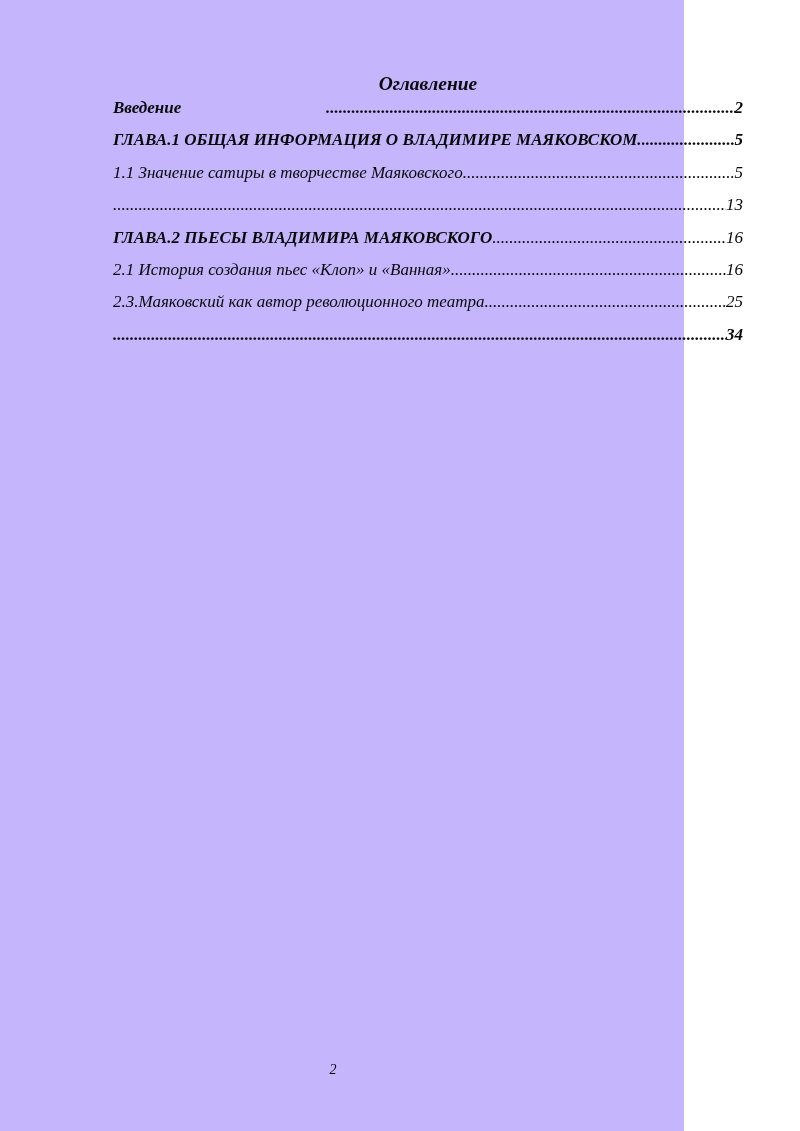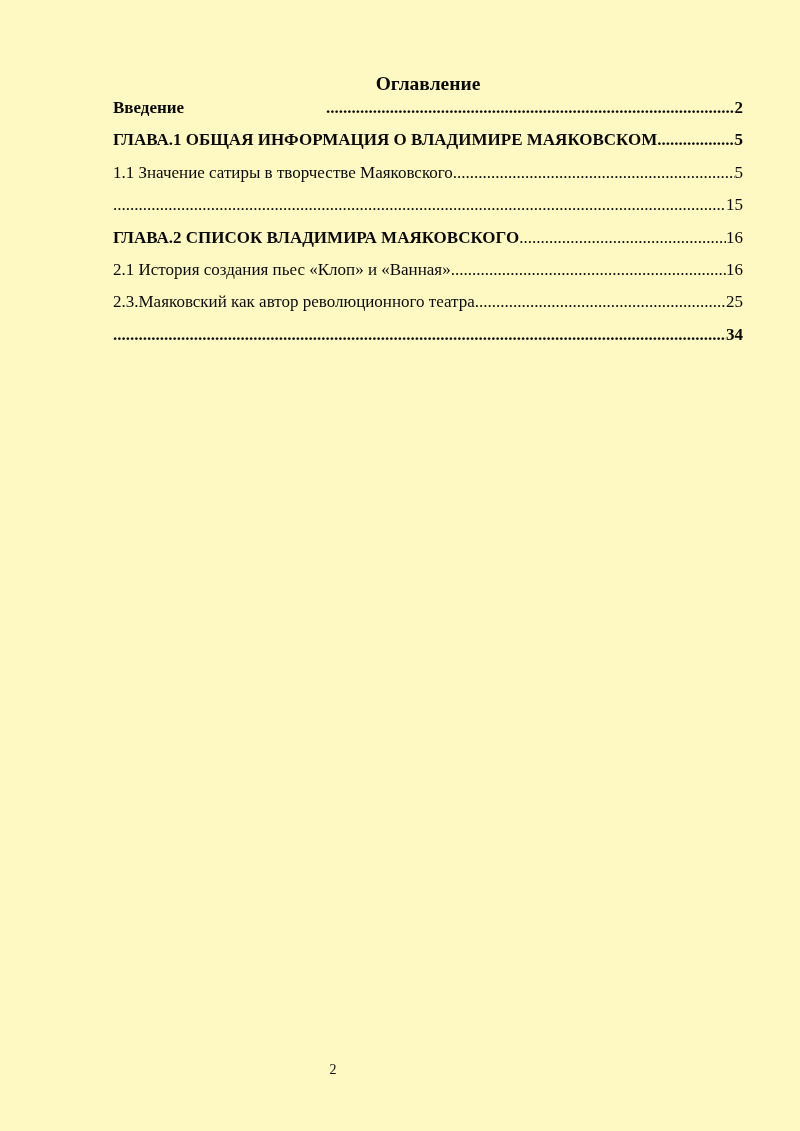--- a/index.html
+++ b/index.html
@@ -8,23 +8,24 @@
     width: 800px;
     height: 1131px;
     background: #ffffff;
     overflow: hidden;
     font-family: "Liberation Serif", serif;
     color: #0a0a0a;
   }
   .page {
     position: absolute;
     top: 0; left: 0;
-    width: 800px;
+    width: 684px;
     height: 1131px;
-    background: #fef9c3;
+    background: #c4b5fd;
+    font-style: italic;
   }
   .doc-title {
     position: absolute;
     top: 72px;
     left: 113px;
     width: 630px;
     text-align: center;
     font-weight: bold;
     font-size: 19.5px;
     line-height: 24px;
@@ -90,25 +91,25 @@
 
     <div class="toc-row">
       <span class="toc-label">1.1 Значение сатиры в творчестве Маяковского</span>
       <span class="toc-leader"></span>
       <span class="toc-page">5</span>
     </div>
 
 
     <div class="toc-row">
       <span class="toc-leader"></span>
-      <span class="toc-page">15</span>
+      <span class="toc-page">13</span>
     </div>
 
     <div class="toc-row r-boldlabel">
-      <span class="toc-label">ГЛАВА.2 СПИСОК ВЛАДИМИРА МАЯКОВСКОГО</span>
+      <span class="toc-label">ГЛАВА.2 ПЬЕСЫ ВЛАДИМИРА МАЯКОВСКОГО</span>
       <span class="toc-leader"></span>
       <span class="toc-page">16</span>
     </div>
 
     <div class="toc-row">
       <span class="toc-label">2.1 История создания пьес «Клоп» и «Ванная»</span>
       <span class="toc-leader"></span>
       <span class="toc-page">16</span>
     </div>
 

